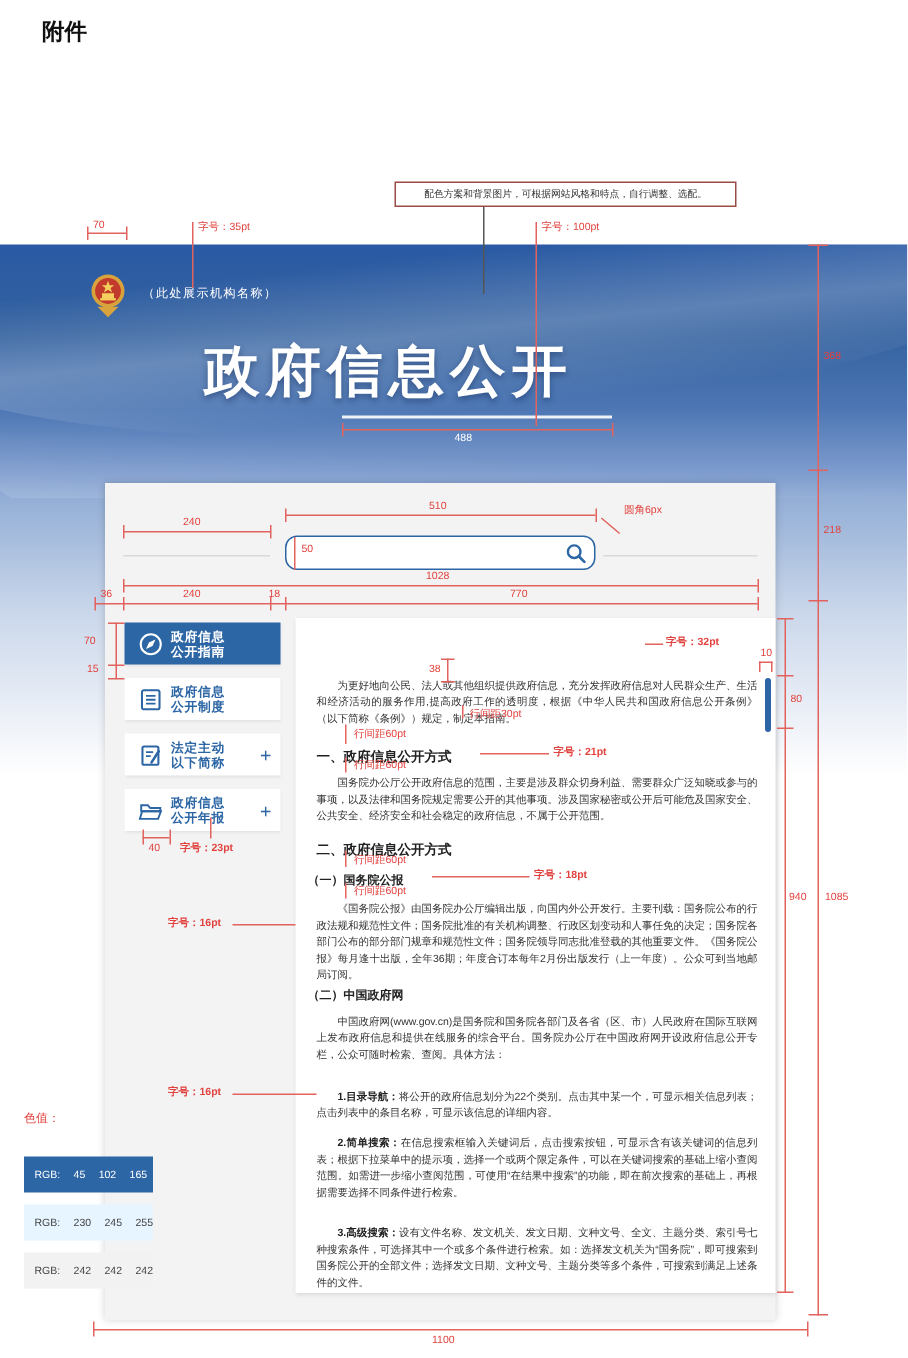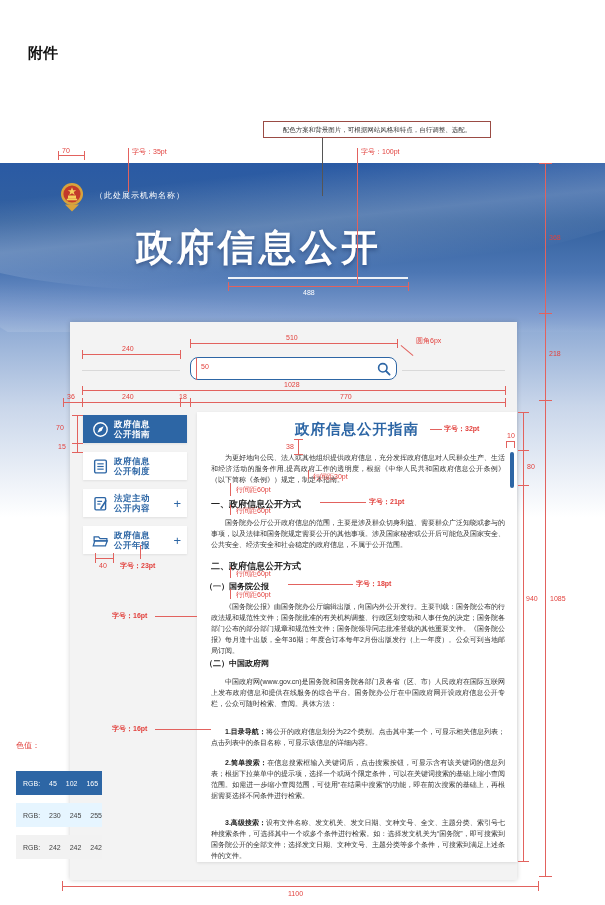--- a/index.html
+++ b/index.html
@@ -1,21 +1,21 @@
 <!DOCTYPE html>
 <html><head>
 <meta charset="utf-8">
 <style>
   * { margin:0; padding:0; box-sizing:border-box; }
   html,body { background:#fff; }
   #page { position:relative; width:605px; height:905px; background:#fff; overflow:hidden;
           font-family:"Liberation Sans", sans-serif; }
 
   
-  .attach { position:absolute; left:28px; top:12px; font:bold 15px "Liberation Serif", serif; color:#111;margin-top:32px; }
+  .attach { position:absolute; left:28px; top:12px; font:bold 15px "Liberation Serif", serif; color:#111; }
   .doc-title { position:absolute; left:0; top:40px; width:605px; text-align:center;
                font:bold 21px "Liberation Serif", serif; color:#000; letter-spacing:1px; }
   .doc-sub { position:absolute; left:0; top:74px; width:605px; text-align:center;
              font:bold 15px "Liberation Serif", serif; color:#000; }
   .note-box { position:absolute; left:263px; top:121px; width:228px; height:17px;
               border:1px solid #9a4b44; font-size:6.5px; color:#333; line-height:15px;
               text-align:center; background:#fff; z-index:30; }
   .note-leader { position:absolute; left:322px; top:138px; width:1px; height:58px; background:#555; z-index:29; }
 
   
@@ -210,21 +210,21 @@
   </div>
   <div class="side-item" style="top:489px;">
     <svg class="side-icon" viewBox="0 0 16 16">
       <rect x="2.8" y="2.5" width="10" height="11.5" rx="1" fill="none" stroke="currentColor" stroke-width="1.3"></rect>
       <line x1="5" y1="6" x2="9.5" y2="6" stroke="currentColor" stroke-width="1.1"></line>
       <line x1="5" y1="8.5" x2="8" y2="8.5" stroke="currentColor" stroke-width="1.1"></line>
       <line x1="13" y1="5.5" x2="8.5" y2="12.5" stroke="currentColor" stroke-width="1.6" stroke-linecap="round"></line>
     </svg>
     <div class="side-txt">
       <div>法定主动</div>
-      <div>公开内容</div>
+      <div>以下简称</div>
     </div>
     <span class="side-plus">+</span>
   </div>
   <div class="side-item" style="top:526px;">
     <svg class="side-icon" viewBox="0 0 16 16">
       <path d="M2 4.5 h4.2 l1.4 1.8 H14 v2 H2 Z" fill="none" stroke="currentColor" stroke-width="1.2"></path>
       <path d="M2.6 8.3 h11.8 l-1.8 4.8 H1.2 Z" fill="none" stroke="currentColor" stroke-width="1.2"></path>
     </svg>
     <div class="side-txt">
       <div>政府信息</div>
@@ -240,21 +240,20 @@
   <span class="lbl" style="left:56px; top:424px;">70</span>
   <span class="lbl" style="left:58px; top:443px;">15</span>
   <div class="hl" style="left:95px; top:558px; width:18px;"></div>
   <div class="tk" style="left:95px; top:553px; width:1px; height:10px;"></div>
   <div class="tk" style="left:113px; top:553px; width:1px; height:10px;"></div>
   <span class="lbl" style="left:99px; top:562px;">40</span>
   <div class="vl" style="left:140px; top:545px; height:14px;"></div>
   <span class="lbl b" style="left:120px; top:562px;">字号：23pt</span>
 
   <div class="card">
-    <div class="c-title">政府信息公开指南</div>
     <div class="c-p" style="top:40px;">为更好地向公民、法人或其他组织提供政府信息，充分发挥政府信息对人民群众生产、生活和经济活动的服务作用,提高政府工作的透明度，根据《中华人民共和国政府信息公开条例》（以下简称《条例》）规定，制定本指南。</div>
     <div class="c-h1" style="top:86px;">一、政府信息公开方式</div>
     <div class="c-p" style="top:105px;">国务院办公厅公开政府信息的范围，主要是涉及群众切身利益、需要群众广泛知晓或参与的事项，以及法律和国务院规定需要公开的其他事项。涉及国家秘密或公开后可能危及国家安全、公共安全、经济安全和社会稳定的政府信息，不属于公开范围。</div>
     <div class="c-h1" style="top:148px;">二、政府信息公开方式</div>
     <div class="c-h2" style="top:169px;">（一）国务院公报</div>
     <div class="c-p" style="top:189px;">《国务院公报》由国务院办公厅编辑出版，向国内外公开发行。主要刊载：国务院公布的行政法规和规范性文件；国务院批准的有关机构调整、行政区划变动和人事任免的决定；国务院各部门公布的部分部门规章和规范性文件；国务院领导同志批准登载的其他重要文件。《国务院公报》每月逢十出版，全年36期；年度合订本每年2月份出版发行（上一年度）。公众可到当地邮局订阅。</div>
     <div class="c-h2" style="top:246px;">（二）中国政府网</div>
     <div class="c-p" style="top:264px;">中国政府网(www.gov.cn)是国务院和国务院各部门及各省（区、市）人民政府在国际互联网上发布政府信息和提供在线服务的综合平台。国务院办公厅在中国政府网开设政府信息公开专栏，公众可随时检索、查阅。具体方法：</div>
     <div class="c-p" style="top:314px;"><span class="lead">1.目录导航：</span><span>将公开的政府信息划分为22个类别。点击其中某一个，可显示相关信息列表；点击列表中的条目名称，可显示该信息的详细内容。</span></div>
     <div class="c-p" style="top:345px;"><span class="lead">2.简单搜索：</span><span>在信息搜索框输入关键词后，点击搜索按钮，可显示含有该关键词的信息列表；根据下拉菜单中的提示项，选择一个或两个限定条件，可以在关键词搜索的基础上缩小查阅范围。如需进一步缩小查阅范围，可使用“在结果中搜索”的功能，即在前次搜索的基础上，再根据需要选择不同条件进行检索。</span></div>

